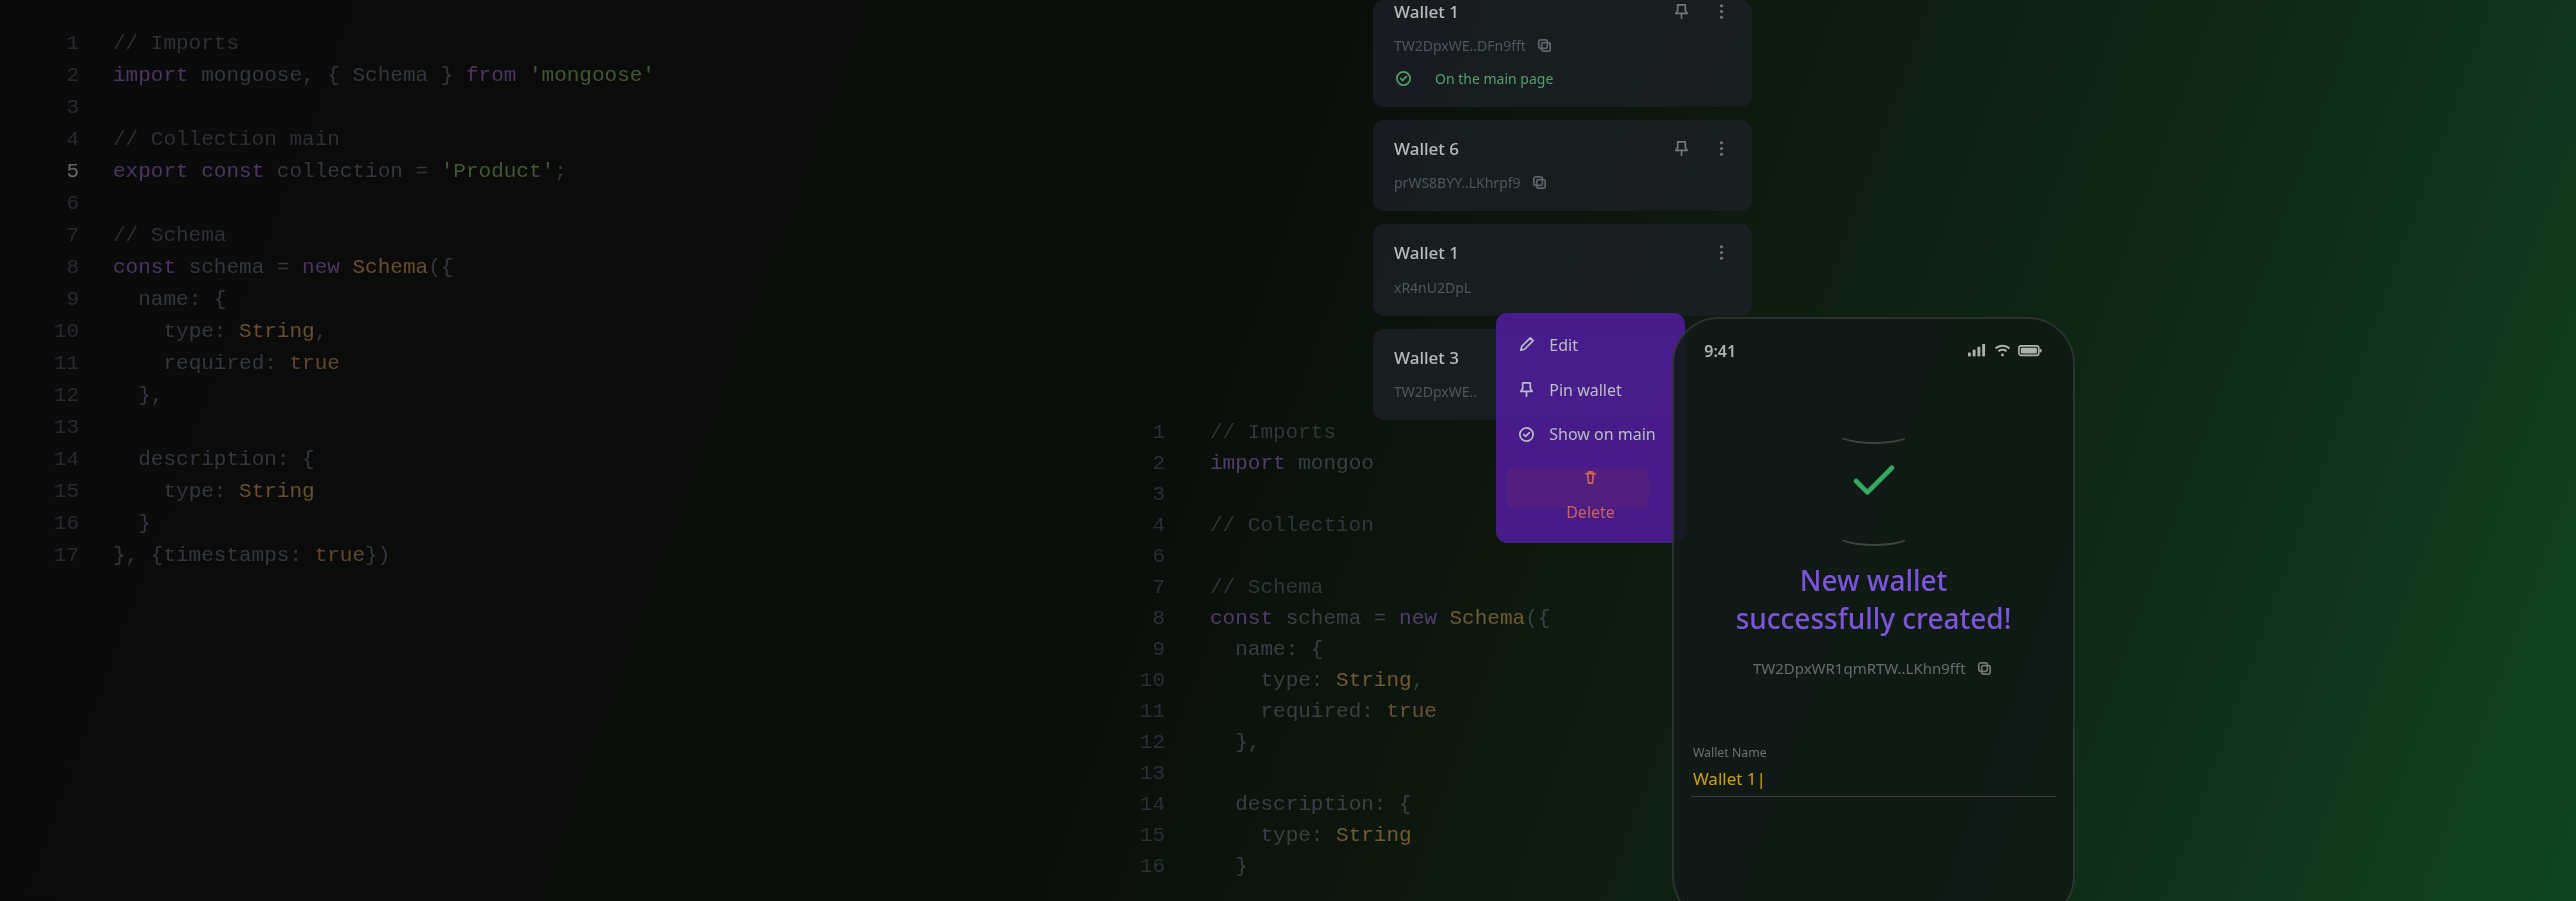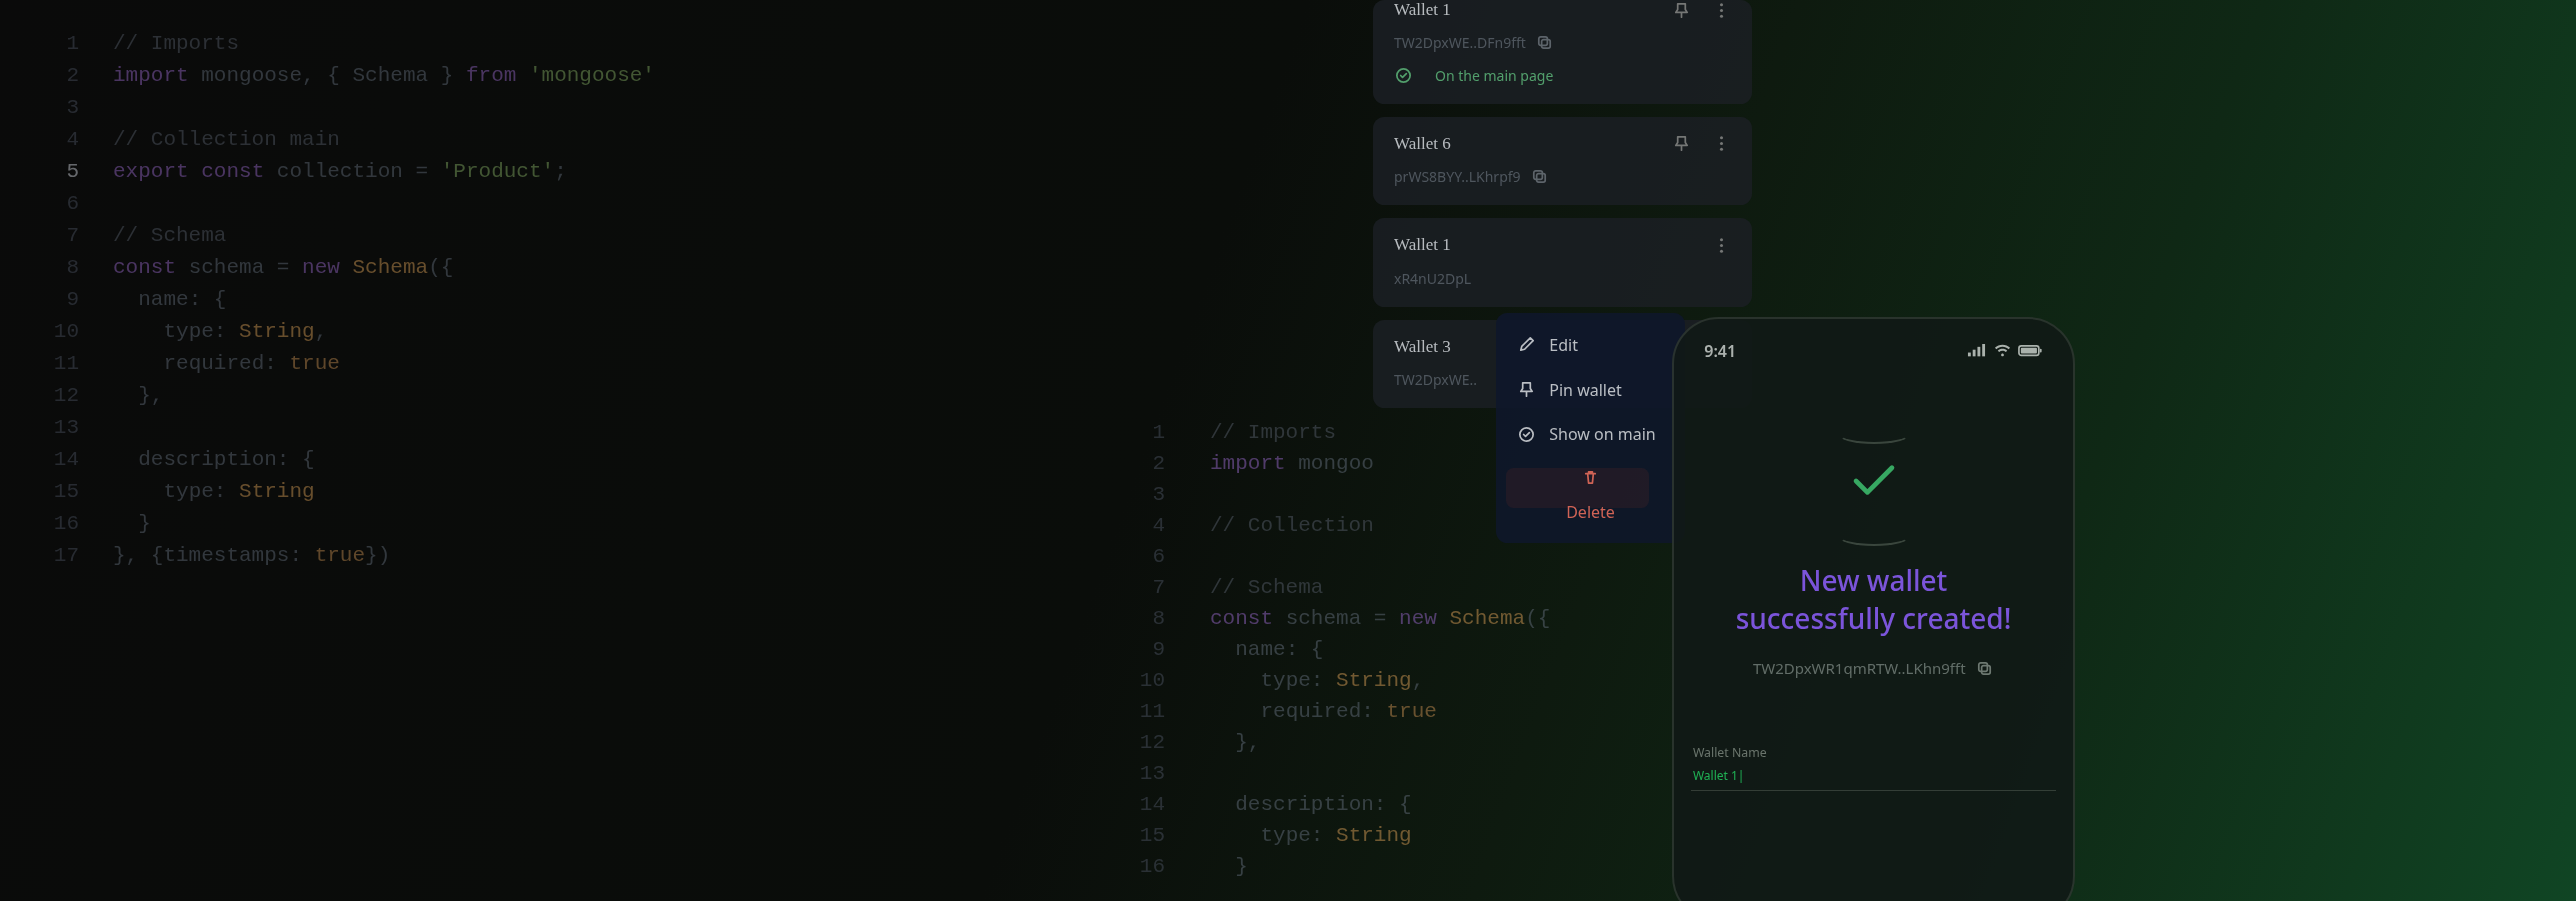--- a/index.html
+++ b/index.html
@@ -71,21 +71,20 @@
   border-radius: 11.4px;
   padding: 17px 21px 19px 21px;
   margin-bottom: 13.3px;
   opacity: 0.85;
 }
 .wallet-card-header {
   display: flex;
   justify-content: space-between;
   align-items: center;
   margin-bottom: 13.3px;
-  font-family: Liberation Serif, serif;
 }
 .wallet-name {
   color: #d5d9df;
   font-size: 17px;
   font-weight: 500;
 }
 .wallet-icons { display: flex; gap: 21px; color: #888; }
 .wallet-addr-row {
   display: flex;
   align-items: center;
@@ -102,21 +101,21 @@
   margin-top: 13.3px;
 }
 .pin-icon, .more-icon, .copy-icon, .check-circle-icon, .pen-icon, .trash-icon { width: 19px; height: 19px; display: inline-flex; align-items: center; justify-content: center; }
 
 
 .context-menu {
   position: absolute;
   top: 313px;
   left: 1496px;
   width: 189px;
-  background: #0f172a;
+  background: #4c1d95;
   border-radius: 11.4px;
   padding: 9.5px 0;
   font-family: -apple-system, system-ui, sans-serif;
   opacity: 0.92;
 }
 .menu-item {
   display: flex;
   align-items: center;
   gap: 13.3px;
   padding: 11.4px 21px;
@@ -201,21 +200,21 @@
   color: #6e7874;
   font-size: 15px;
   margin-top: 21px;
 }
 .input-group {
   text-align: left;
   margin-top: 66px;
   padding: 0 1.9px;
 }
 .input-label { color: #778079; font-size: 12.3px; margin-bottom: 5.7px; }
-.input-value { color: #22c55e; font-size: 12px; }
+.input-value { color: #eab308; font-size: 17px; }
 .input-underline {
   border-bottom: 0.9px solid #3a423c;
   padding-bottom: 5.7px;
 }
 
 svg { display: block; }
 .ico-stroke { stroke: currentColor; fill: none; stroke-width: 1.8; stroke-linecap: round; stroke-linejoin: round; }
 </style>
 </head>
 <body>

